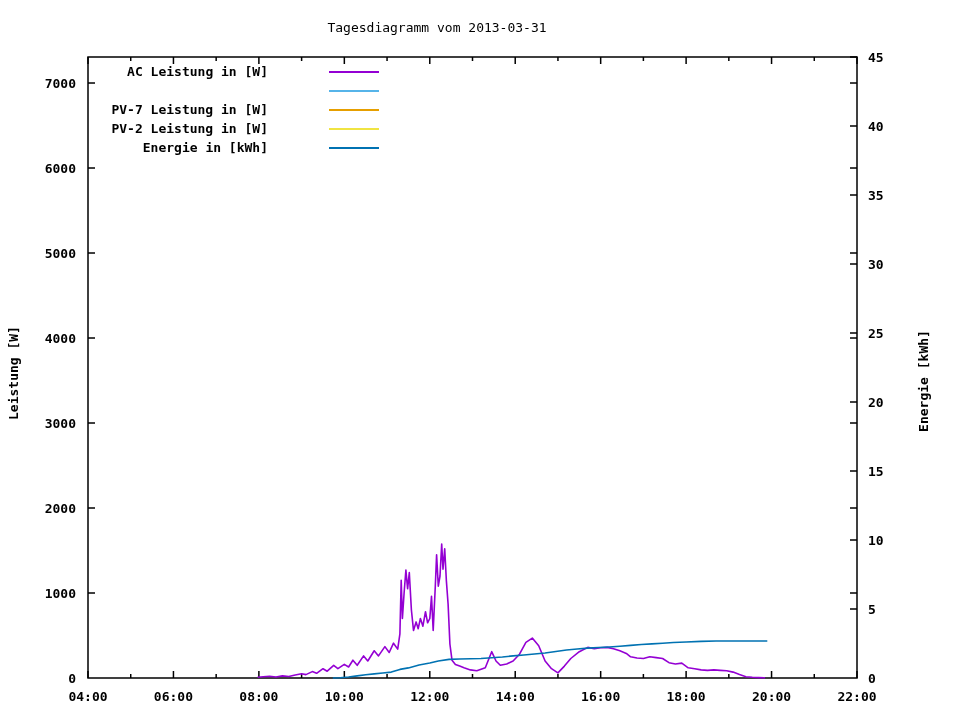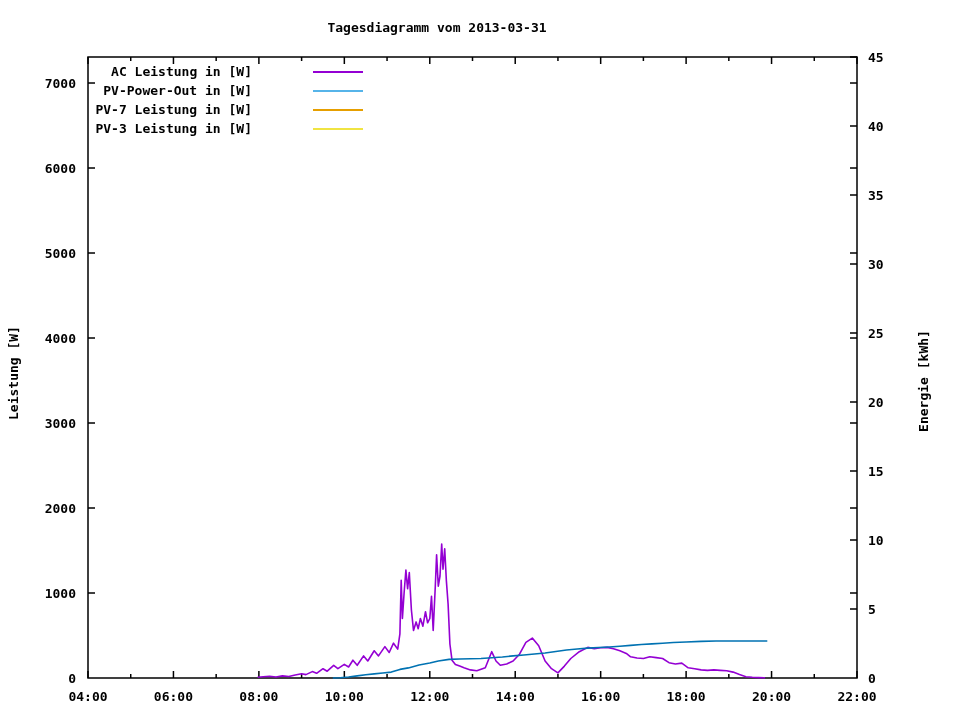--- a/index.html
+++ b/index.html
@@ -1,27 +1,27 @@
 <!DOCTYPE html>
 <html><head>
 <meta charset="utf-8">
 <style>
   html,body{margin:0;padding:0;background:#ffffff;}
   #canvas{position:relative;width:960px;height:720px;background:#ffffff;overflow:hidden;
           font-family:"DejaVu Sans Mono","Liberation Mono",monospace;color:#000;}
   .chart-title{position:absolute;left:0;top:20px;width:874px;text-align:center;
-               font-weight:bold;font-size:13px;letter-spacing:0px;}
+               font-weight:normal;font-size:13px;letter-spacing:0px;}
   #plot-svg{position:absolute;left:0;top:0;}
   .tick-label{font-family:"DejaVu Sans Mono","Liberation Mono",monospace;
               font-weight:bold;font-size:13px;fill:#000;}
   .ylabel{position:absolute;width:220px;height:18px;text-align:center;
           font-weight:bold;font-size:13px;transform:rotate(-90deg);}
   .ylabel-left{left:-95px;top:364px;}
   .ylabel-right{left:815px;top:372px;}
-  .legend{position:absolute;left:0;top:62px;width:380px;}
+  .legend{position:absolute;left:0;top:62px;width:380px;padding-left:16px;}
   .legend-row{position:relative;height:19px;width:380px;}
   .legend-label{position:absolute;left:0;top:0;width:252px;text-align:right;
                 line-height:19px;font-weight:bold;font-size:13px;white-space:pre;}
   .legend-line{position:absolute;left:313px;top:9px;width:50px;height:2px;background:#000;}
 </style>
 </head>
 <body>
 
 <div id="canvas">
 
@@ -124,26 +124,29 @@
 
   <div class="ylabel ylabel-left">Leistung [W]</div>
   <div class="ylabel ylabel-right">Energie [kWh]</div>
 
   <div class="legend">
     <div class="legend-row">
       <span class="legend-label">AC Leistung in [W]</span>
       <span class="legend-line" style="background: rgb(148, 0, 211);"></span>
     </div>
     <div class="legend-row">
-      <span class="legend-label">PV-Power-Out in [W]</span>
       <span class="legend-line" style="background: rgb(86, 180, 233);"></span>
     </div>
     <div class="legend-row">
       <span class="legend-label">PV-7 Leistung in [W]</span>
       <span class="legend-line" style="background: rgb(230, 159, 0);"></span>
     </div>
     <div class="legend-row">
-      <span class="legend-label">PV-3 Leistung in [W]</span>
+      <span class="legend-label">PV-2 Leistung in [W]</span>
       <span class="legend-line" style="background: rgb(240, 228, 66);"></span>
+    </div>
+    <div class="legend-row">
+      <span class="legend-label">Energie in [kWh]</span>
+      <span class="legend-line" style="background: rgb(0, 114, 178);"></span>
     </div>
   </div>
 
 </div>
 
 </body></html>

